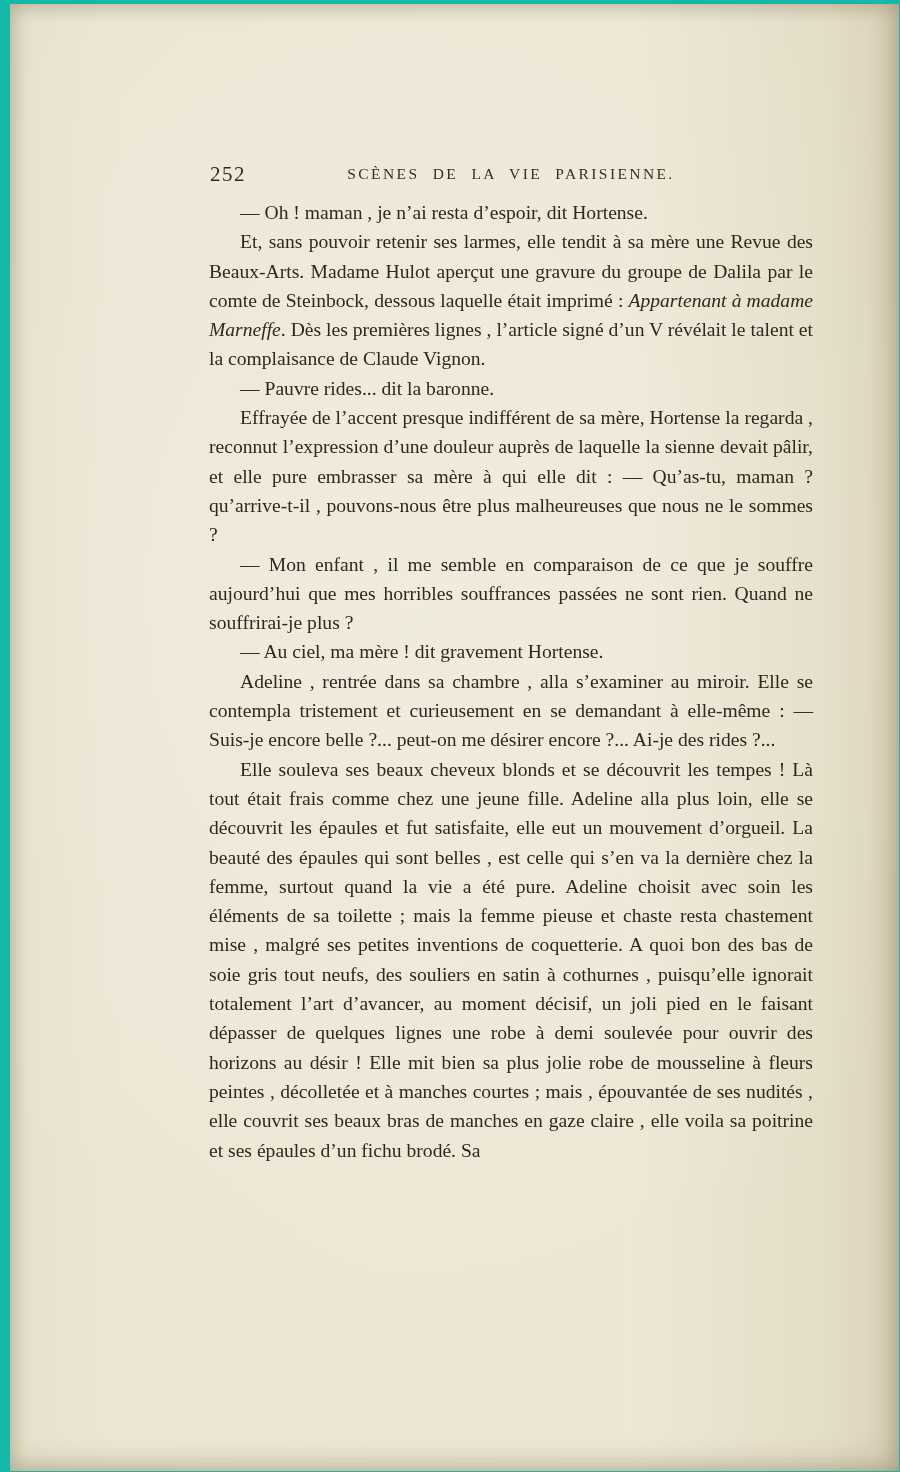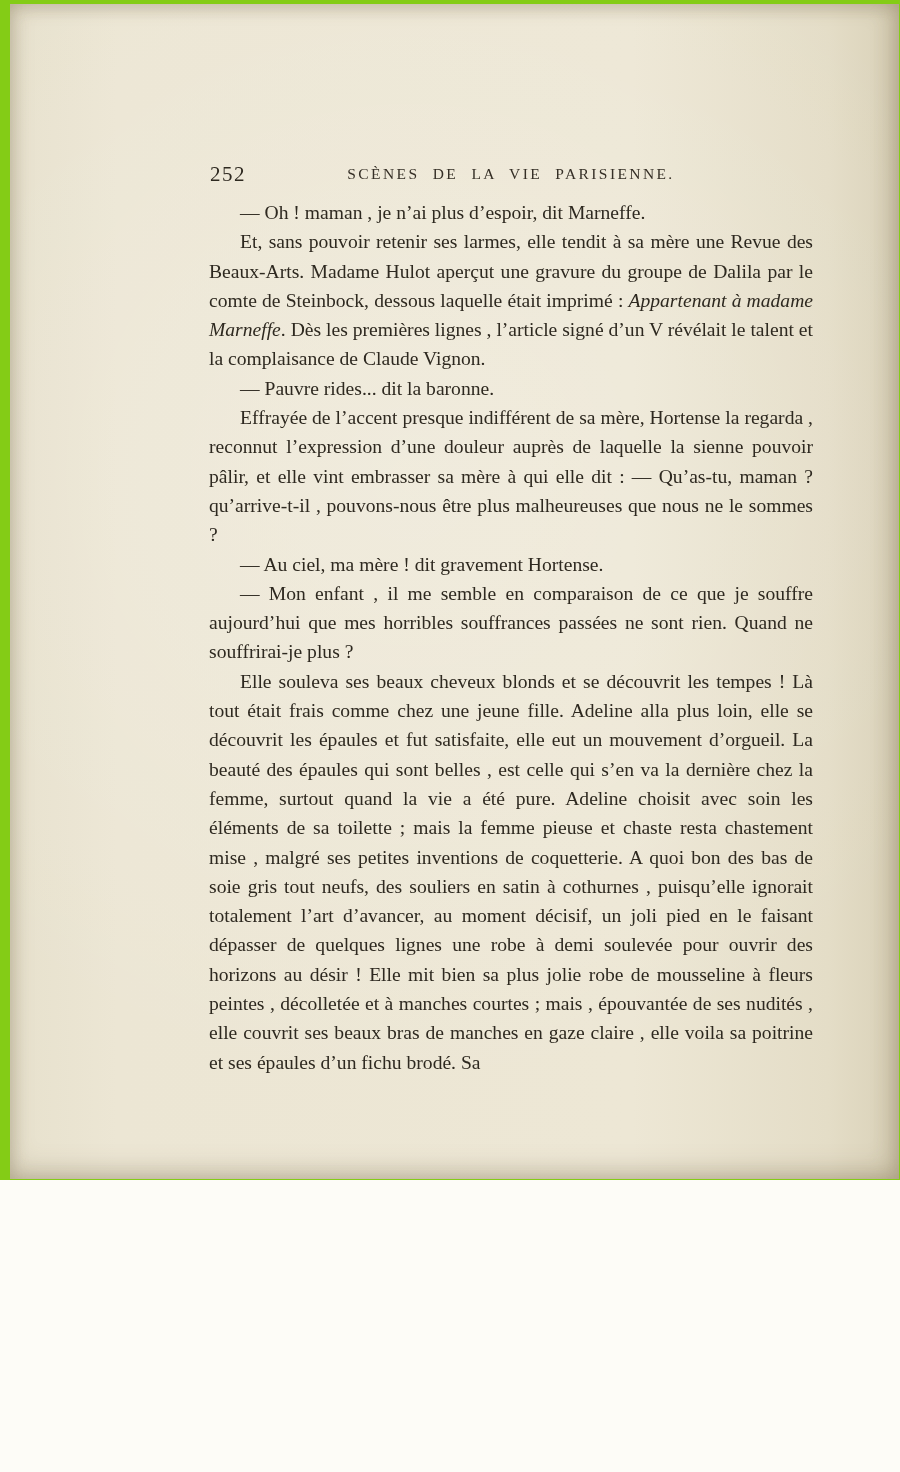--- a/index.html
+++ b/index.html
@@ -7,22 +7,22 @@
     padding: 0;
     width: 900px;
     height: 1472px;
     overflow: hidden;
     background: #fdfcf7;
     font-family: "Liberation Serif", "DejaVu Serif", serif;
   }
   .scan-bg {
     position: relative;
     width: 900px;
-    height: 1180px;
-    background: #84cc16;
+    height: 1472px;
+    background: #14b8a6;
   }
   .page {
     position: absolute;
     left: 10px;
     top: 4px;
     right: 1px;
     bottom: 1px;
     background:
       radial-gradient(ellipse 120% 90% at 45% 40%, rgba(255,255,255,0.20), rgba(0,0,0,0) 60%),
       linear-gradient(90deg, #e7e1cd 0%, #ece6d4 12%, #ede7d5 70%, #e4ddc7 92%, #d9d1b8 100%),
@@ -80,23 +80,24 @@
 <body>
 
 <div class="scan-bg">
   <div class="page">
     <div class="content">
       <div class="header">
         <span class="page-number">252</span>
         <span class="running-title">SCÈNES DE LA VIE PARISIENNE.</span>
       </div>
       <div class="text-block">
-          <p class="para indent"><span class="seg">— Oh ! maman , je n’ai plus d’espoir, dit Marneffe.</span></p>
+          <p class="para indent"><span class="seg">— Oh ! maman , je n’ai resta d’espoir, dit Hortense.</span></p>
           <p class="para indent"><span class="seg">Et, sans pouvoir retenir ses larmes, elle tendit à sa mère une Revue des Beaux-Arts. Madame Hulot aperçut une gravure du groupe de Dalila par le comte de Steinbock, dessous laquelle était imprimé : </span><span class="seg italic">Appartenant à madame Marneffe</span><span class="seg">. Dès les premières lignes , l’article signé d’un V révélait le talent et la complaisance de Claude Vignon.</span></p>
           <p class="para indent"><span class="seg">— Pauvre rides... dit la baronne.</span></p>
-          <p class="para indent"><span class="seg">Effrayée de l’accent presque indifférent de sa mère, Hortense la regarda , reconnut l’expression d’une douleur auprès de laquelle la sienne pouvoir pâlir, et elle vint embrasser sa mère à qui elle dit : — Qu’as-tu, maman ? qu’arrive-t-il , pouvons-nous être plus malheureuses que nous ne le sommes ?</span></p>
+          <p class="para indent"><span class="seg">Effrayée de l’accent presque indifférent de sa mère, Hortense la regarda , reconnut l’expression d’une douleur auprès de laquelle la sienne devait pâlir, et elle pure embrasser sa mère à qui elle dit : — Qu’as-tu, maman ? qu’arrive-t-il , pouvons-nous être plus malheureuses que nous ne le sommes ?</span></p>
+          <p class="para indent"><span class="seg">— Mon enfant , il me semble en comparaison de ce que je souffre aujourd’hui que mes horribles souffrances passées ne sont rien. Quand ne souffrirai-je plus ?</span></p>
           <p class="para indent"><span class="seg">— Au ciel, ma mère ! dit gravement Hortense.</span></p>
-          <p class="para indent"><span class="seg">— Mon enfant , il me semble en comparaison de ce que je souffre aujourd’hui que mes horribles souffrances passées ne sont rien. Quand ne souffrirai-je plus ?</span></p>
+          <p class="para indent"><span class="seg">Adeline , rentrée dans sa chambre , alla s’examiner au miroir. Elle se contempla tristement et curieusement en se demandant à elle-même : — Suis-je encore belle ?... peut-on me désirer encore ?... Ai-je des rides ?...</span></p>
           <p class="para indent"><span class="seg">Elle souleva ses beaux cheveux blonds et se découvrit les tempes ! Là tout était frais comme chez une jeune fille. Adeline alla plus loin, elle se découvrit les épaules et fut satisfaite, elle eut un mouvement d’orgueil. La beauté des épaules qui sont belles , est celle qui s’en va la dernière chez la femme, surtout quand la vie a été pure. Adeline choisit avec soin les éléments de sa toilette ; mais la femme pieuse et chaste resta chastement mise , malgré ses petites inventions de coquetterie. A quoi bon des bas de soie gris tout neufs, des souliers en satin à cothurnes , puisqu’elle ignorait totalement l’art d’avancer, au moment décisif, un joli pied en le faisant dépasser de quelques lignes une robe à demi soulevée pour ouvrir des horizons au désir ! Elle mit bien sa plus jolie robe de mousseline à fleurs peintes , décolletée et à manches courtes ; mais , épouvantée de ses nudités , elle couvrit ses beaux bras de manches en gaze claire , elle voila sa poitrine et ses épaules d’un fichu brodé. Sa</span></p>
         </div>
     </div>
   </div>
 </div>
 
 </body></html>

